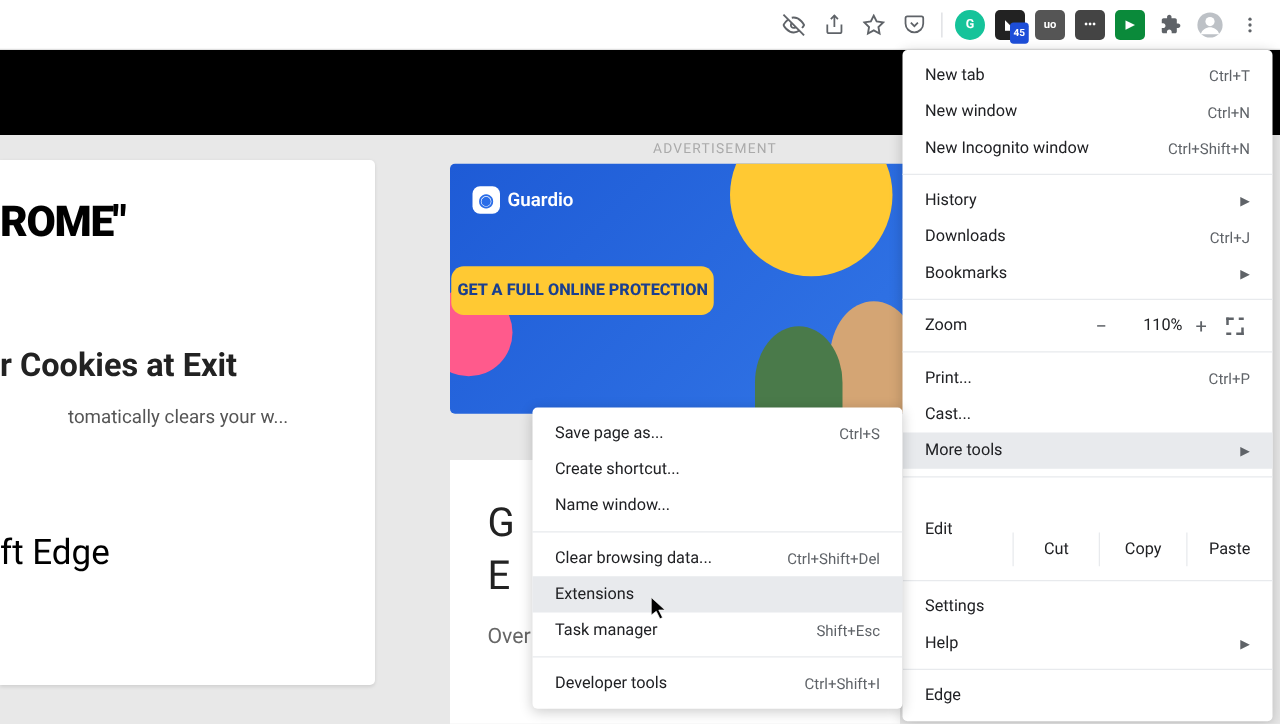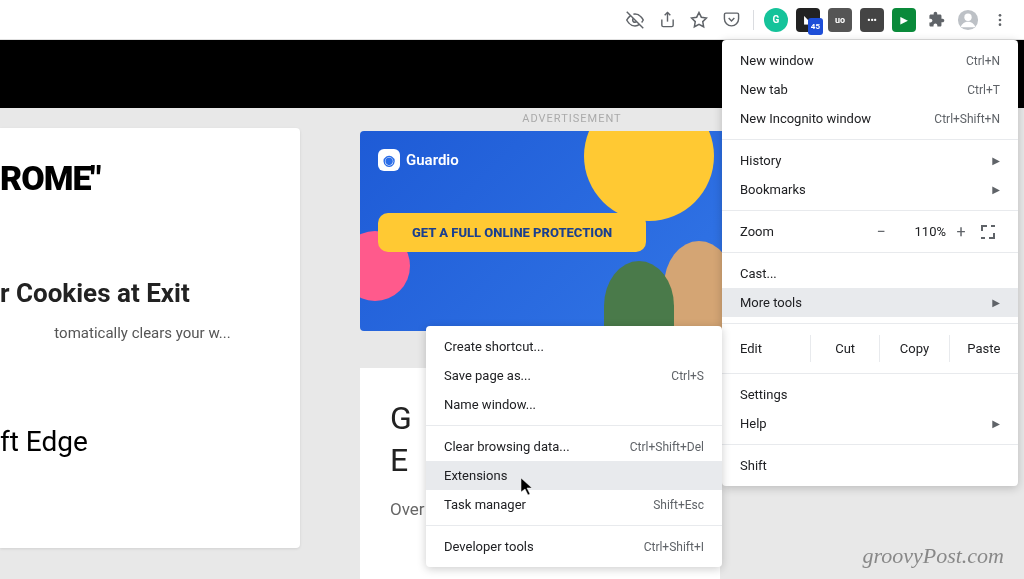--- a/index.html
+++ b/index.html
@@ -20,21 +20,21 @@
 .leftcol p { font-size: 15px; color: #555; line-height: 1.5; text-align: center; }
 .leftcol .edge { font-size: 28px; color: #000000; margin-top: 80px; }
 
 .adbox { position: absolute; left: 360px; top: 4px; width: 424px; }
 .adlabel { text-align: center; font-size: 11px; color: #aaa; letter-spacing: 1px; margin-bottom: 6px; }
 .adimg { height: 200px; background: linear-gradient(135deg, #1e5bd6 0%, #3478e8 100%); border-radius: 4px; position: relative; overflow: hidden; }
 .adimg .circle1 { position: absolute; width: 130px; height: 130px; background: #ffc933; border-radius: 50%; top: -40px; right: 70px; }
 .adimg .circle2 { position: absolute; width: 70px; height: 70px; background: #ff5a8c; border-radius: 50%; bottom: 30px; left: -20px; }
 .adimg .brand { position: absolute; top: 18px; left: 18px; color: #fff; font-size: 15px; font-weight: 600; display: flex; align-items: center; gap: 6px; }
 .adimg .brand-icon { width: 22px; height: 22px; background: #fff; border-radius: 6px; display: flex; align-items: center; justify-content: center; color: #2a6de8; font-size: 14px; }
-.adimg .cta { position: absolute; top: 82px; left: 18px; background: #ffc933; color: #1a3f8f; padding: 12px 34px; border-radius: 10px; font-size: 13px; font-weight: 800; }
+.adimg .cta { position: absolute; top: 82px; left: 1px; background: #ffc933; color: #1a3f8f; padding: 12px 5px; border-radius: 10px; font-size: 13px; font-weight: 800; }
 .adimg .person { position: absolute; width: 70px; height: 90px; bottom: 0; border-radius: 50% 50% 0 0; }
 .adimg .p1 { right: 50px; background: #d4a574; }
 .adimg .p2 { right: 110px; background: #4a7a4a; bottom: -20px; }
 .adimg .p3 { right: 0px; background: #8a5a3a; bottom: -10px; width: 60px; }
 .adimg .adch { position: absolute; top: 4px; right: 4px; display: flex; gap: 2px; }
 .adimg .adch span { background: rgba(255,255,255,0.9); width: 16px; height: 14px; font-size: 9px; display: flex; align-items: center; justify-content: center; color: #1e5bd6; }
 
 .article { position: absolute; left: 360px; top: 260px; width: 360px; background: #fff; padding: 30px; height: 300px; }
 .article h2 { font-size: 32px; font-weight: 400; line-height: 1.3; color: #222; }
 .article .sub { font-size: 17px; color: #666; margin-top: 18px; }
@@ -45,21 +45,21 @@
 .menu-item .shortcut { color: #5f6368; font-size: 12px; }
 .menu-item .arrow { color: #5f6368; font-size: 10px; }
 .menu-sep { height: 1px; background: #e8eaed; margin: 6px 0; }
 .zoom-row { display: flex; align-items: center; padding: 5px 18px; }
 .zoom-row .zlabel { flex: 1; }
 .zoom-row .zbtn { width: 30px; text-align: center; cursor: pointer; color: #5f6368; font-size: 16px; }
 .zoom-row .zval { width: 50px; text-align: right; font-size: 13px; }
 .zoom-row .zfull { width: 24px; cursor: pointer; display: flex; align-items: center; justify-content: center; }
 .edit-row { display: flex; align-items: center; padding: 5px 0 5px 18px; }
 .edit-row .elabel { width: 70px; }
-.edit-row .ebtn { flex: 1; text-align: center; padding: 6px 0; border-left: 1px solid #e8eaed; cursor: pointer; font-size: 13px; }
+.edit-row .ebtn { flex: 1; text-align: center; padding: 6px 0; border-left: 1px solid #e8eaed; cursor: pointer; font-size: 13px; margin-top: 33px; }
 
 .submenu { position: absolute; top: 326px; right: 302px; width: 296px; background: #fff; box-shadow: 0 2px 10px rgba(0,0,0,0.2); border-radius: 4px; padding: 6px 0; font-size: 13px; color: #202124; z-index: 101; }
 
 .cursor { position: absolute; width: 16px; height: 20px; z-index: 200; }
 
 .watermark { position: absolute; bottom: 10px; right: 20px; font-size: 22px; color: #888; font-style: italic; font-family: Georgia, serif; z-index: 50; }
 
 .fullscreen-icon { width: 14px; height: 14px; position: relative; }
 .fullscreen-icon::before, .fullscreen-icon::after { content: ''; position: absolute; width: 4px; height: 4px; border: 2px solid #5f6368; }
 .fullscreen-icon::before { top: 0; left: 0; border-right: none; border-bottom: none; }
@@ -163,53 +163,61 @@
   </div>
 
   <div class="article">
     <h2><span>G</span><br><span>E</span></h2>
     <div class="sub">Over 1 Million Online</div>
   </div>
 </div>
 
 <div class="menu" id="main-menu">
     <div class="menu-item">
+      <span>New tab</span>
+      <span class="shortcut">Ctrl+T</span>
+    </div>
+    <div class="menu-item">
       <span>New window</span>
       <span class="shortcut">Ctrl+N</span>
     </div>
     <div class="menu-item">
-      <span>New tab</span>
-      <span class="shortcut">Ctrl+T</span>
-    </div>
-    <div class="menu-item">
       <span>New Incognito window</span>
       <span class="shortcut">Ctrl+Shift+N</span>
     </div>
     <div class="menu-sep"></div>
     <div class="menu-item">
       <span>History</span>
       <span class="arrow">▶</span>
+    </div>
+    <div class="menu-item">
+      <span>Downloads</span>
+      <span class="shortcut">Ctrl+J</span>
     </div>
     <div class="menu-item">
       <span>Bookmarks</span>
       <span class="arrow">▶</span>
     </div>
     <div class="menu-sep"></div>
     <div class="zoom-row">
       <span class="zlabel">Zoom</span>
       <span class="zbtn">−</span>
       <span class="zval">110%</span>
       <span class="zbtn">+</span>
       <span class="zfull">
         <span class="fullscreen-icon"></span>
         <span class="fullscreen-icon fs2" style="position:absolute"></span>
       </span>
     </div>
     <div class="menu-sep"></div>
     <div class="menu-item">
+      <span>Print...</span>
+      <span class="shortcut">Ctrl+P</span>
+    </div>
+    <div class="menu-item">
       <span>Cast...</span>
     </div>
     <div class="menu-item hl">
       <span>More tools</span>
       <span class="arrow">▶</span>
     </div>
     <div class="menu-sep"></div>
     <div class="edit-row">
       <span class="elabel">Edit</span>
       <span class="ebtn">Cut</span>
@@ -219,30 +227,30 @@
     <div class="menu-sep"></div>
     <div class="menu-item">
       <span>Settings</span>
     </div>
     <div class="menu-item">
       <span>Help</span>
       <span class="arrow">▶</span>
     </div>
     <div class="menu-sep"></div>
     <div class="menu-item">
-      <span>Shift</span>
+      <span>Edge</span>
     </div>
   </div>
 <div class="submenu" id="sub-menu">
-    <div class="menu-item">
-      <span>Create shortcut...</span>
-    </div>
     <div class="menu-item">
       <span>Save page as...</span>
       <span class="shortcut">Ctrl+S</span>
+    </div>
+    <div class="menu-item">
+      <span>Create shortcut...</span>
     </div>
     <div class="menu-item">
       <span>Name window...</span>
     </div>
     <div class="menu-sep"></div>
     <div class="menu-item">
       <span>Clear browsing data...</span>
       <span class="shortcut">Ctrl+Shift+Del</span>
     </div>
     <div class="menu-item hl">

